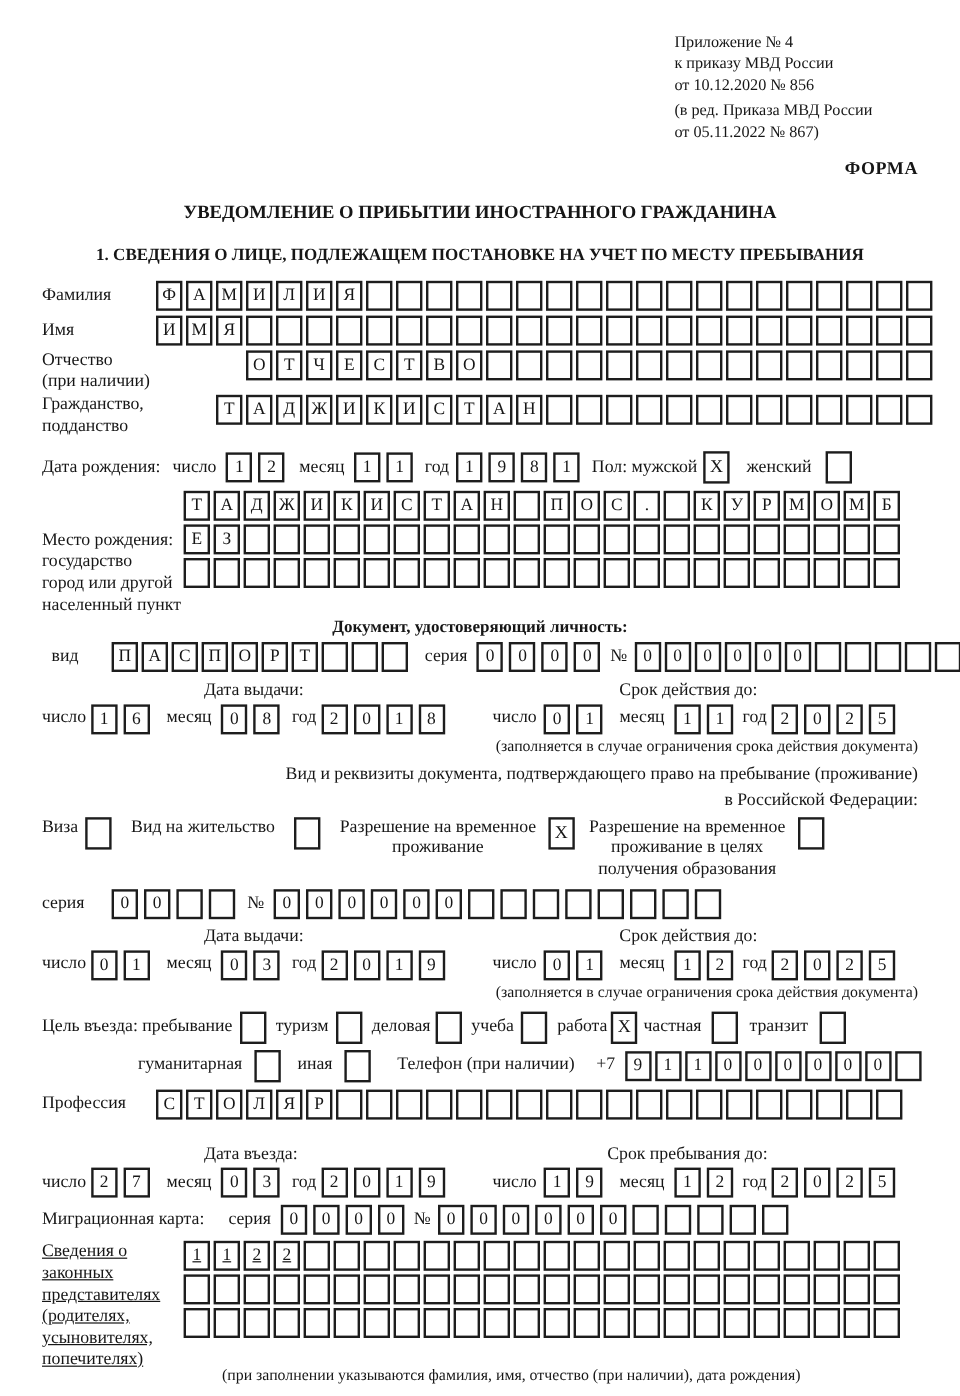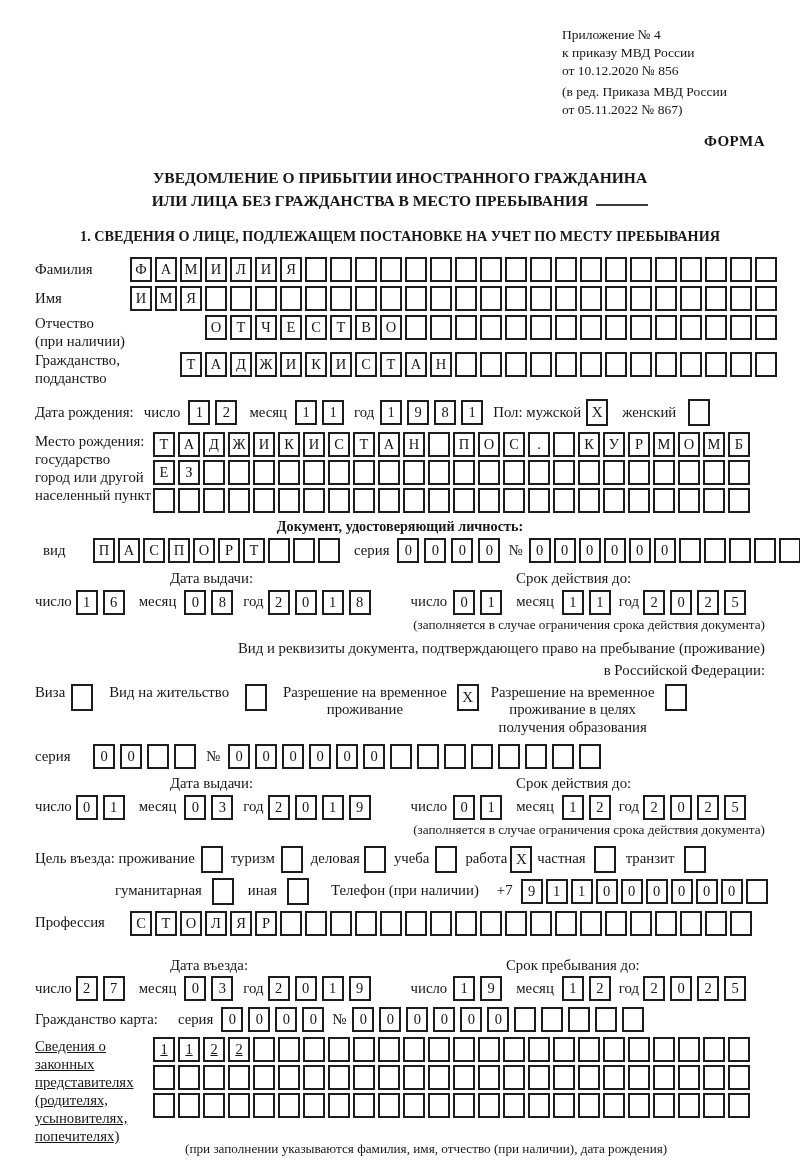--- a/index.html
+++ b/index.html
@@ -51,21 +51,20 @@
     <div>к приказу МВД России</div>
     <div>от 10.12.2020 № 856</div>
     <div class="amend">(в ред. Приказа МВД России</div>
     <div>от 05.11.2022 № 867)</div>
   </div>
 
   <div class="forma">ФОРМА</div>
 
   <div class="title">
     <div>УВЕДОМЛЕНИЕ О ПРИБЫТИИ ИНОСТРАННОГО ГРАЖДАНИНА</div>
-    <div><span>ИЛИ ЛИЦА БЕЗ ГРАЖДАНСТВА В МЕСТО ПРЕБЫВАНИЯ</span><span class="uline"></span></div>
   </div>
 
   <div class="sect">1. СВЕДЕНИЯ О ЛИЦЕ, ПОДЛЕЖАЩЕМ ПОСТАНОВКЕ НА УЧЕТ ПО МЕСТУ ПРЕБЫВАНИЯ</div>
 
   <div id="form-body">
       <div class="fline" style="margin-top: 12px;">
         <span class="lbl" style="width: 95px;">Фамилия</span>
         <span class="cells">
           <span class="cell">Ф</span>
           <span class="cell">А</span>
@@ -203,21 +202,21 @@
           <span class="cell">9</span>
           <span class="cell">8</span>
           <span class="cell">1</span>
         </span>
         <span class="lbl" style="margin-left: 10px;">Пол: мужской</span>
         <span class="cell chk" style="margin-left: 5px;">X</span>
         <span class="lbl" style="margin-left: 14px;">женский</span>
         <span class="cell chk" style="margin-left: 12px;"></span>
       </div>
       <div class="fline top group" style="margin-top: 6px;">
-        <span class="lbl" style="width: 118px;">Место рождения:
+        <span class="lbl" style="width: 118px; margin-top: 32px;">Место рождения:
 государство
 город или другой
 населенный пункт</span>
         <div class="rows">
           <span class="cells">
             <span class="cell">Т</span>
             <span class="cell">А</span>
             <span class="cell">Д</span>
             <span class="cell">Ж</span>
             <span class="cell">И</span>
@@ -449,21 +448,21 @@
         <span class="lbl" style="margin-left: 8px;">год</span>
         <span class="cells" style="column-gap: 5px; margin-left: 4px;">
           <span class="cell">2</span>
           <span class="cell">0</span>
           <span class="cell">2</span>
           <span class="cell">5</span>
         </span>
       </div>
       <div class="fnote" style="text-align: right; margin-top: 2px;">(заполняется в случае ограничения срока действия документа)</div>
       <div class="fline" style="margin-top: 8px;">
-        <span class="lbl">Цель въезда: проживание</span>
+        <span class="lbl">Цель въезда: пребывание</span>
         <span class="cell chk" style="margin-left: 6px;"></span>
         <span class="lbl" style="margin-left: 8px;">туризм</span>
         <span class="cell chk" style="margin-left: 6px;"></span>
         <span class="lbl" style="margin-left: 8px;">деловая</span>
         <span class="cell chk" style="margin-left: 4px;"></span>
         <span class="lbl" style="margin-left: 8px; text-align: right;">учеба</span>
         <span class="cell chk" style="margin-left: 6px;"></span>
         <span class="lbl" style="margin-left: 8px;">работа</span>
         <span class="cell chk" style="margin-left: 3px;">X</span>
         <span class="lbl" style="margin-left: 5px;">частная</span>
@@ -555,21 +554,21 @@
         </span>
         <span class="lbl" style="margin-left: 8px;">год</span>
         <span class="cells" style="column-gap: 5px; margin-left: 4px;">
           <span class="cell">2</span>
           <span class="cell">0</span>
           <span class="cell">2</span>
           <span class="cell">5</span>
         </span>
       </div>
       <div class="fline" style="margin-top: 6px;">
-        <span class="lbl">Гражданство карта:</span>
+        <span class="lbl">Миграционная карта:</span>
         <span class="lbl" style="margin-left: 20px;">серия</span>
         <span class="cells" style="column-gap: 5px; margin-left: 8px;">
           <span class="cell">0</span>
           <span class="cell">0</span>
           <span class="cell">0</span>
           <span class="cell">0</span>
         </span>
         <span class="lbl" style="margin-left: 8px;">№</span>
         <span class="cells" style="column-gap: 5px; margin-left: 6px;">
           <span class="cell">0</span>

